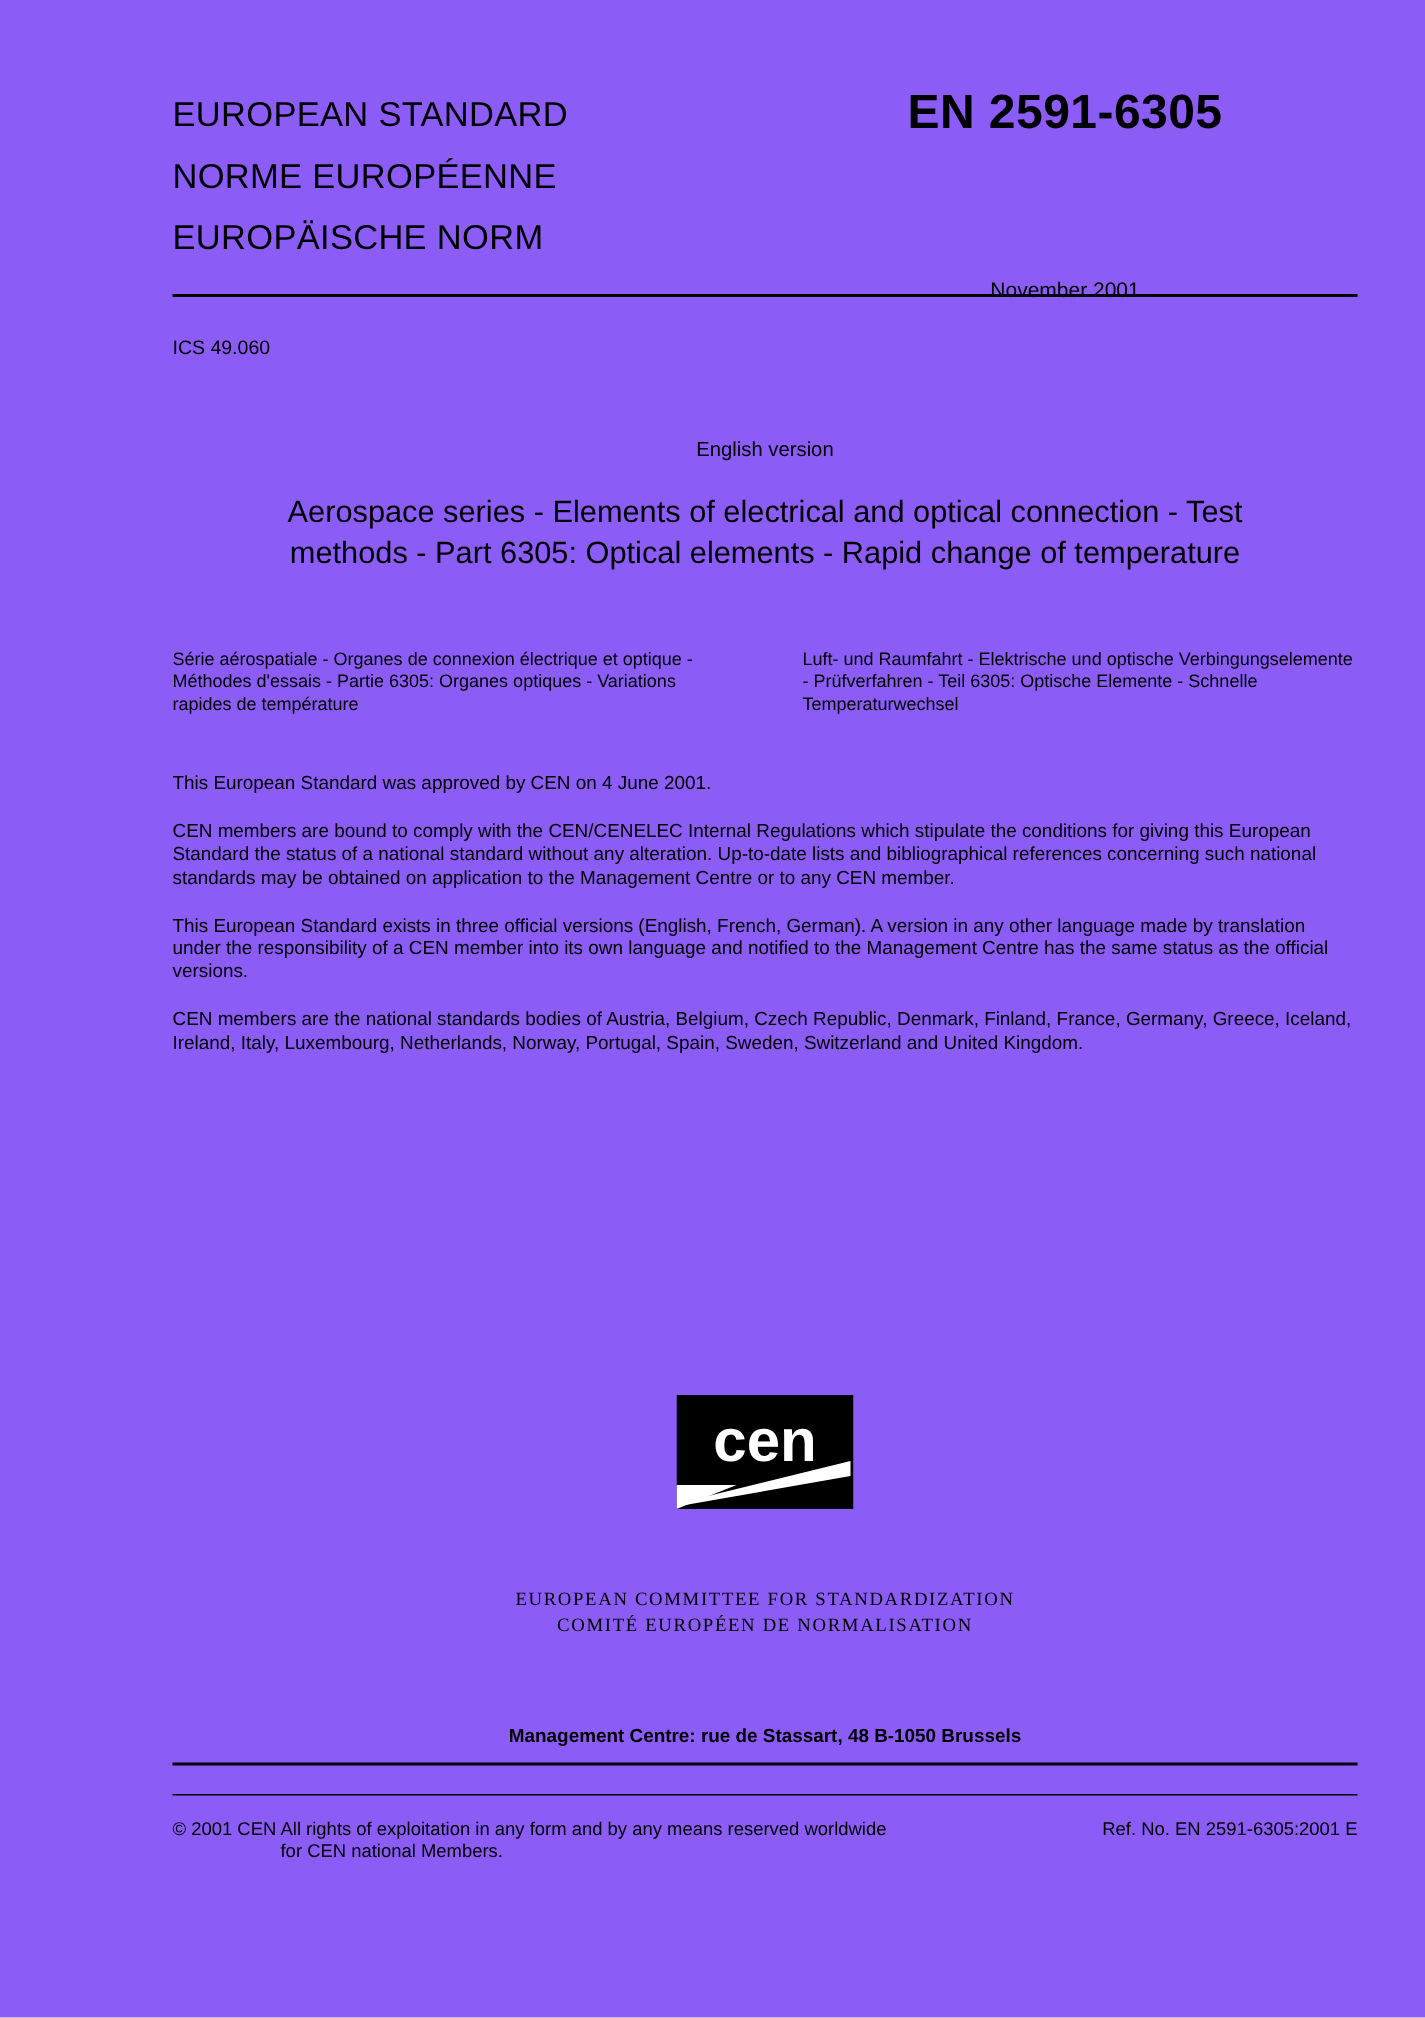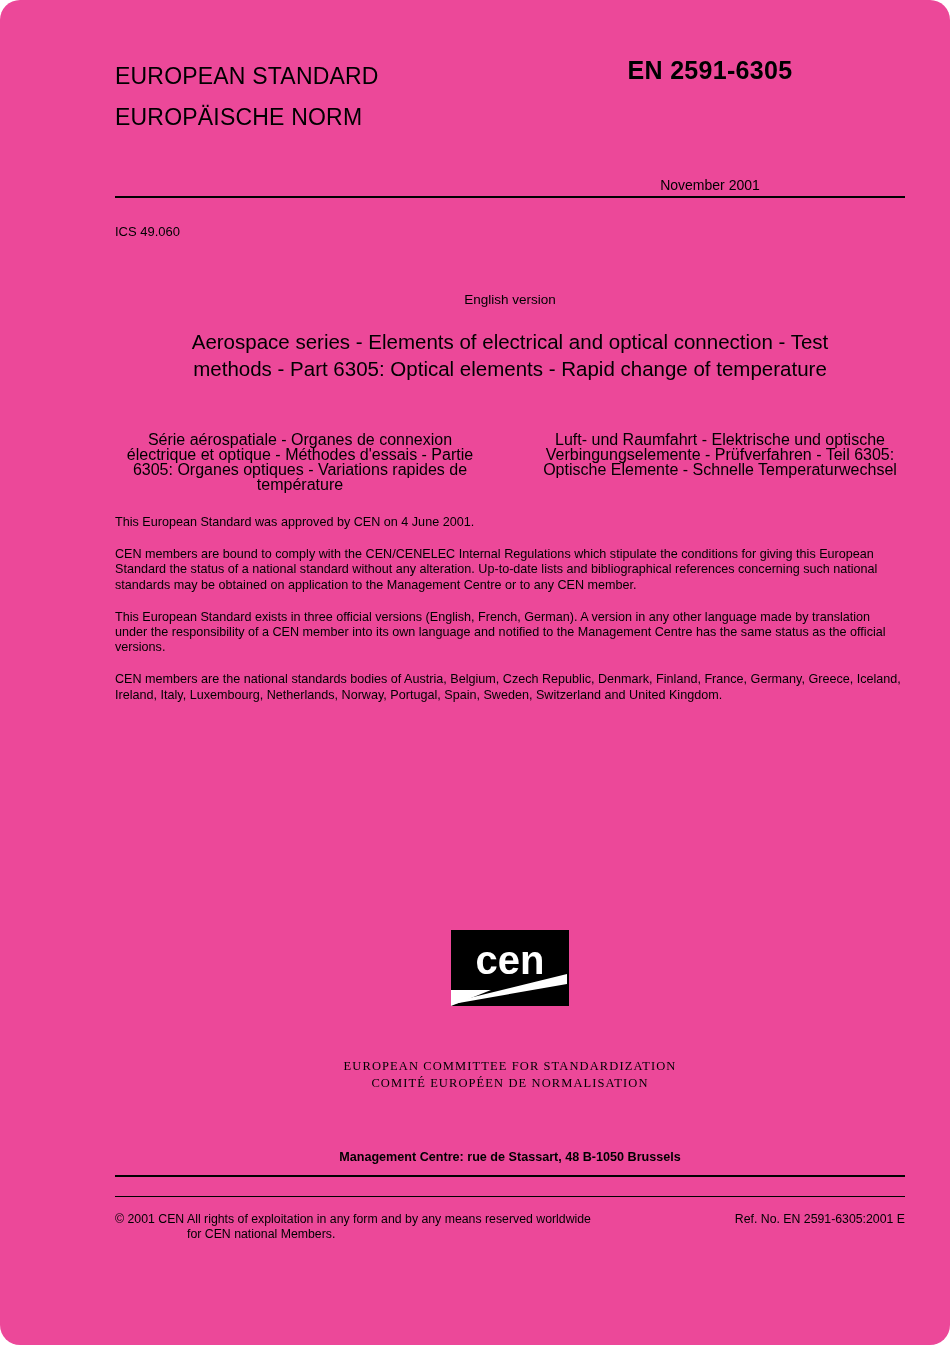--- a/index.html
+++ b/index.html
@@ -9,23 +9,22 @@
   }
   body {
     font-family: "Liberation Sans", sans-serif;
     color: #000000;
   }
   .page {
     position: relative;
     width: 950px;
     height: 1345px;
     margin: 0 auto;
-    background: #ec4899;
+    background: #8b5cf6;
     overflow: hidden;
-    border-radius: 20px;
   }
   .content {
     position: absolute;
     left: 115px;
     top: 0;
     width: 790px;
     height: 1345px;
   }
 
   
@@ -47,21 +46,21 @@
     white-space: nowrap;
   }
   .header-right {
     position: absolute;
     left: 400px;
     top: 56px;
     width: 390px;
     text-align: center;
   }
   .std-number {
-    font-size: 25px;
+    font-size: 32px;
     font-weight: bold;
     letter-spacing: 0.3px;
   }
   .std-date {
     margin-top: 92px;
     font-size: 14px;
   }
   .rule-top {
     position: absolute;
     left: 0;
@@ -99,22 +98,22 @@
   .subtitles {
     position: absolute;
     left: 0;
     top: 432px;
     width: 790px;
     display: flex;
     justify-content: space-between;
   }
   .subtitle-col {
     width: 370px;
-    text-align: center;
-    font-size: 16px;
+    text-align: left;
+    font-size: 12px;
     line-height: 15px;
   }
 
   .paras {
     position: absolute;
     left: 0;
     top: 515px;
     width: 790px;
   }
   .para {
@@ -207,20 +206,21 @@
 </style>
 </head>
 <body>
 
 <div class="page">
   <div class="content">
 
     <div class="header">
       <div class="header-left">
         <div class="std-line">EUROPEAN STANDARD</div>
+        <div class="std-line">NORME EUROPÉENNE</div>
         <div class="std-line">EUROPÄISCHE NORM</div>
       </div>
       <div class="header-right">
         <div class="std-number">EN 2591-6305</div>
         <div class="std-date">November 2001</div>
       </div>
     </div>
 
     <div class="rule-top"></div>
 

